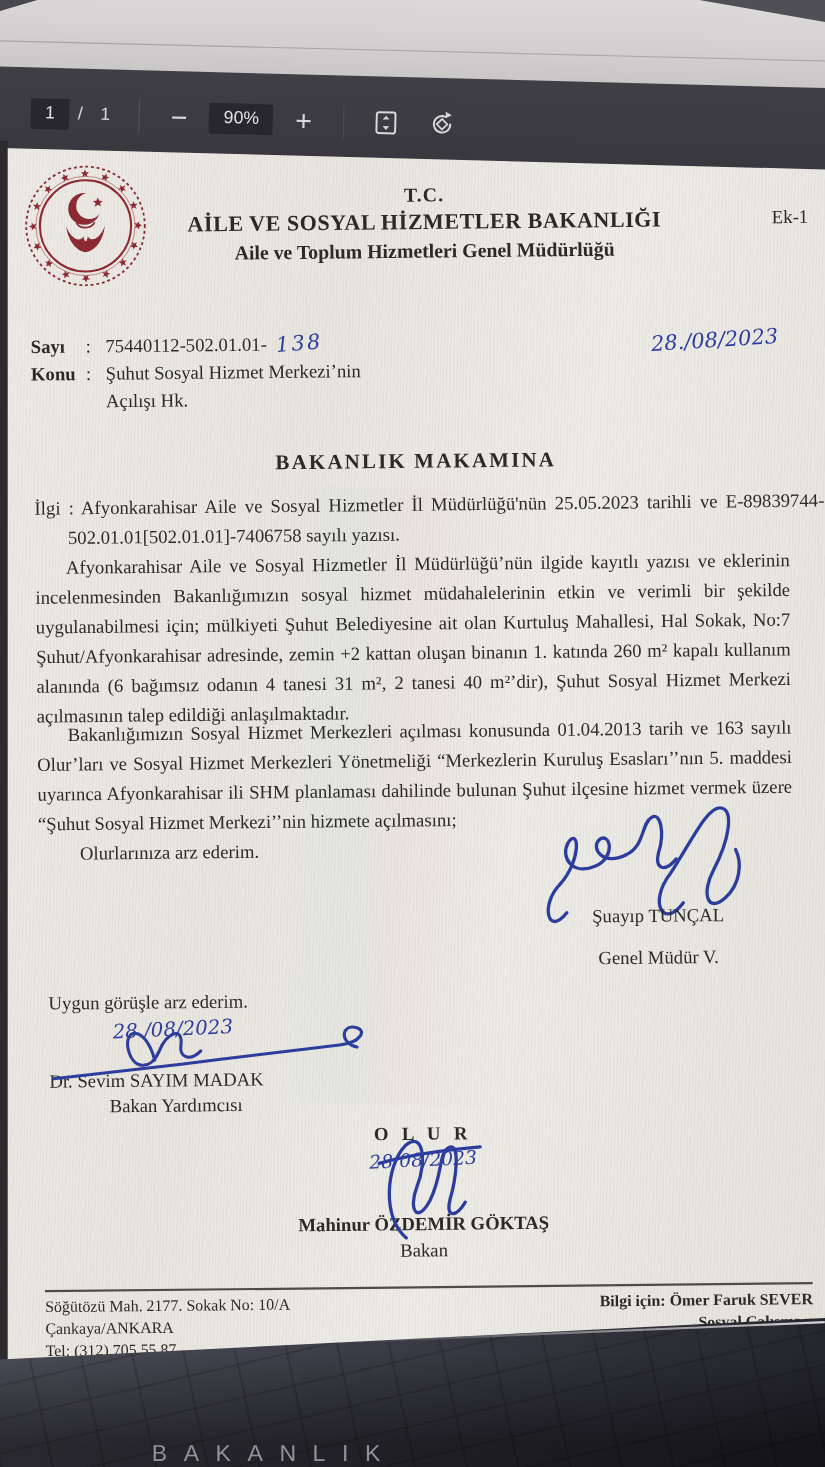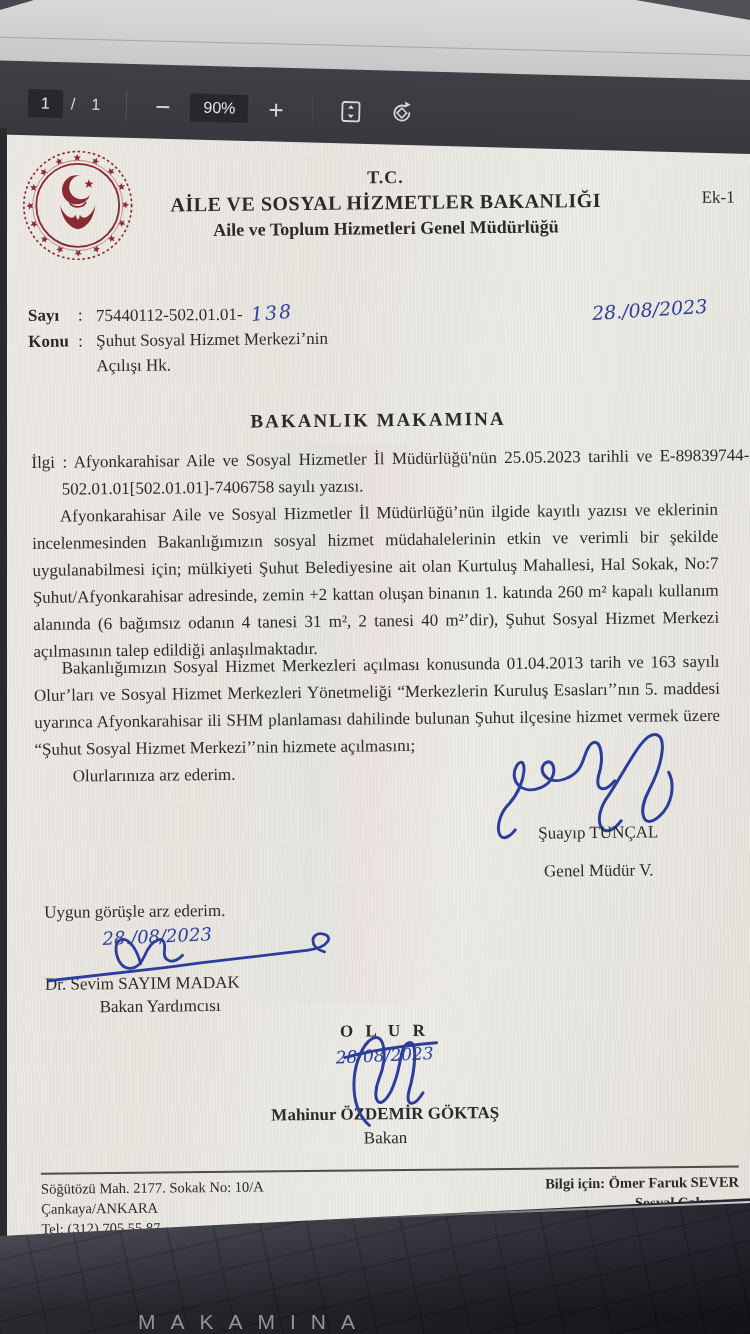--- a/index.html
+++ b/index.html
@@ -257,16 +257,16 @@
 
     </div>
   </div>
 
   <div class="bezel-left"></div>
 
   <div class="laptop">
     <div class="keys"></div>
     <div class="shade"></div>
     <div class="glint"></div>
-    <div class="brand">MAKAMINA</div>
+    <div class="brand">BAKANLIK</div>
   </div>
 
 </div>
 
 </body></html>

